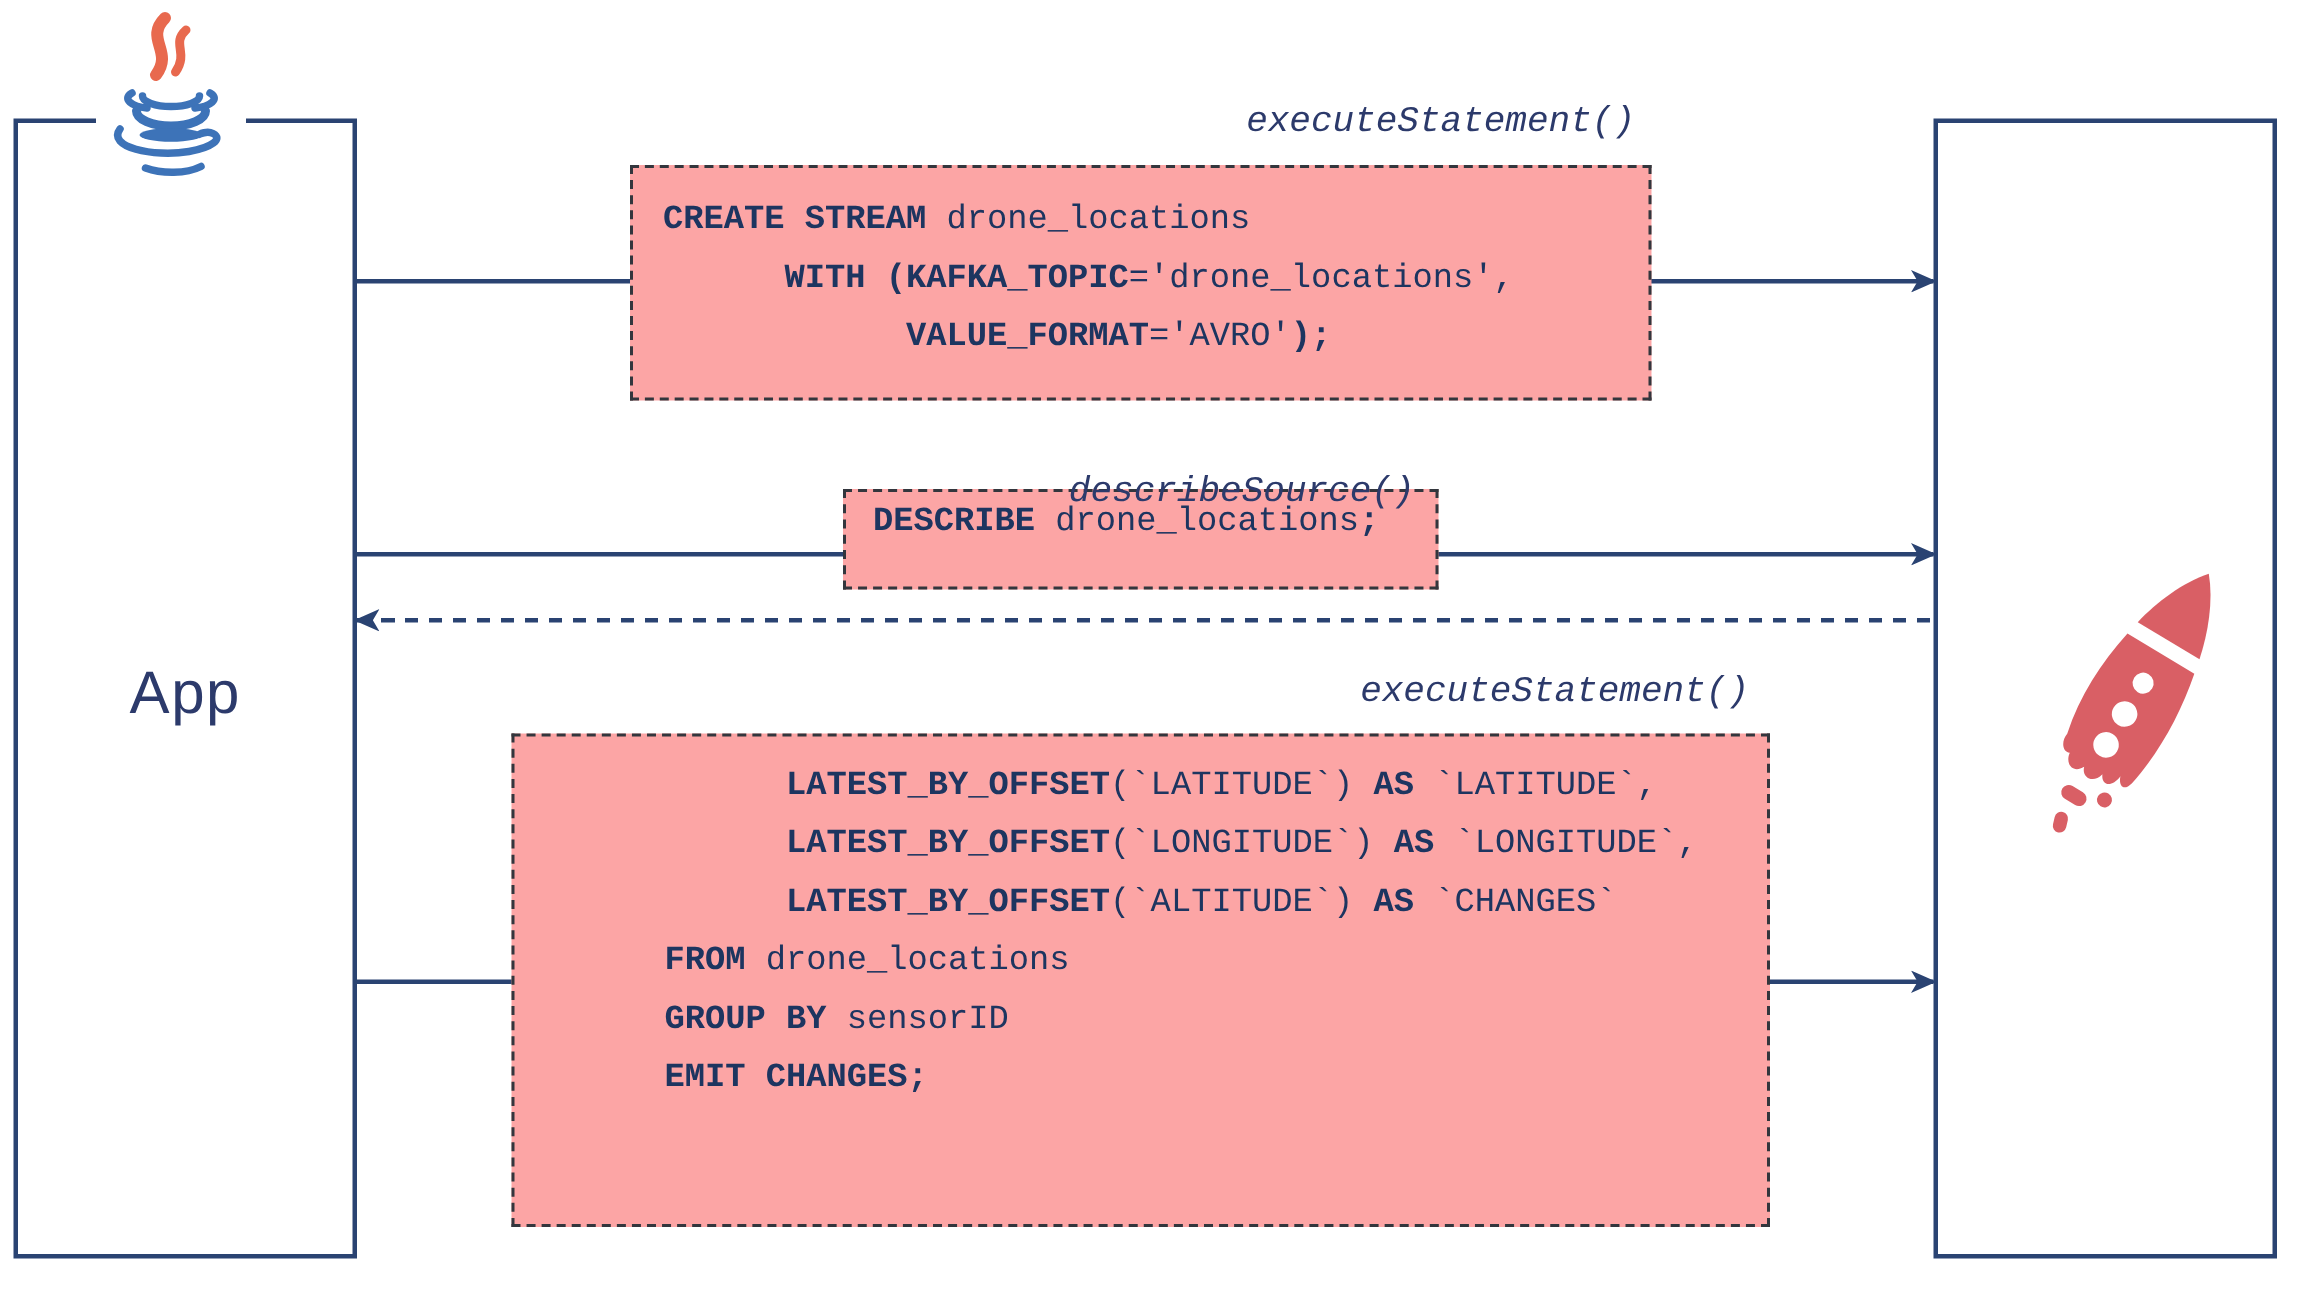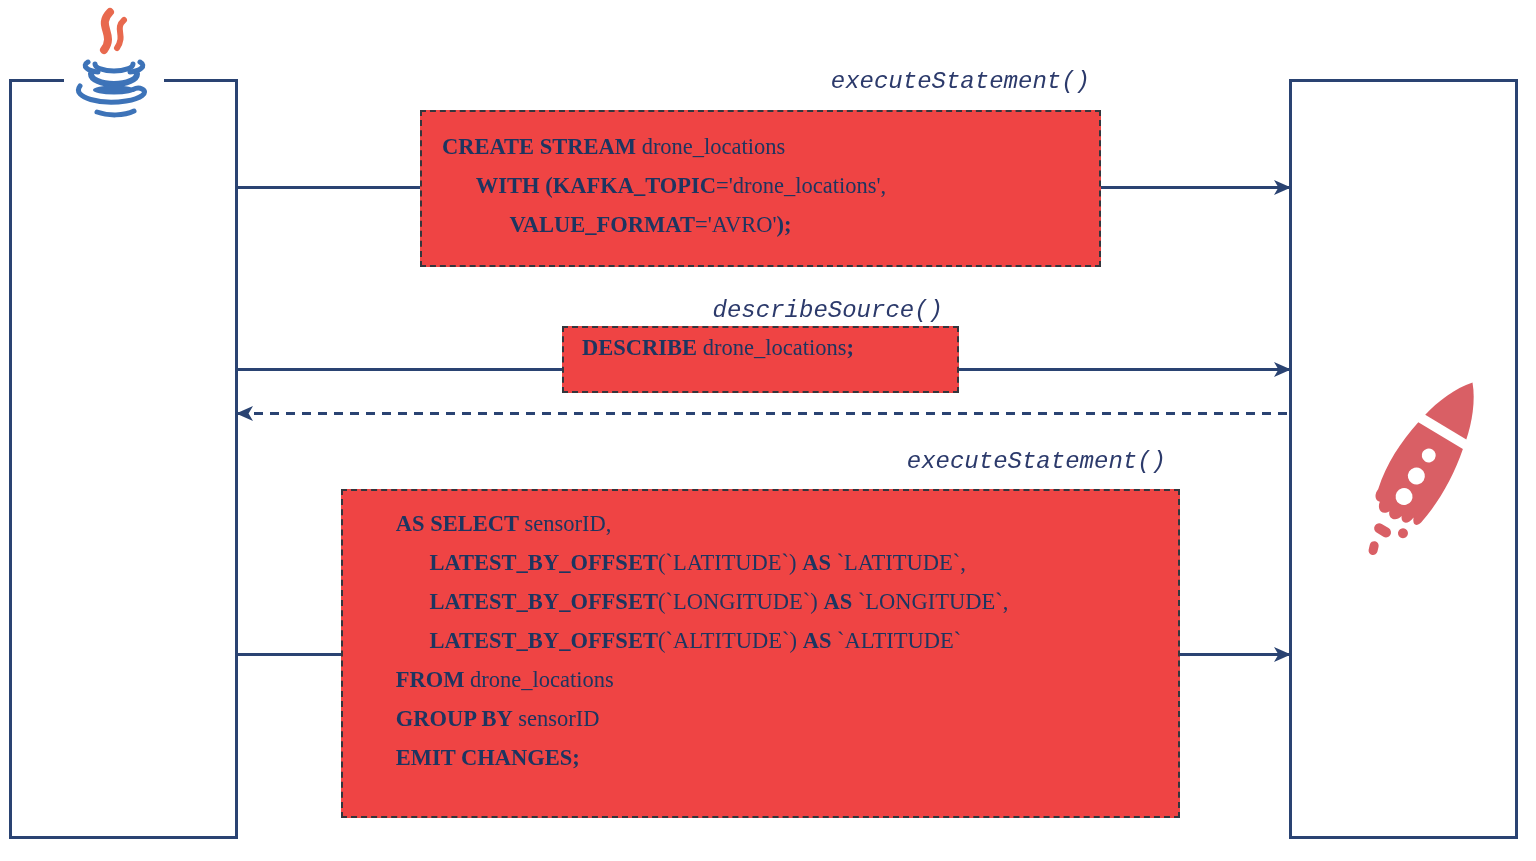--- a/index.html
+++ b/index.html
@@ -44,27 +44,27 @@
   #arrow1{left:238px;top:186px;width:1051px;}
   #arrow2{left:238px;top:368px;width:1051px;}
   #arrow3{left:238px;top:412px;width:1051px;}
   #arrow4{left:238px;top:653px;width:1051px;}
 
   .msg-label{
     position:absolute;font-style:italic;font-size:24px;color:var(--label);
     z-index:4;white-space:nowrap;font-weight:500;font-family:Liberation Mono, monospace;
   }
   #label1{right:446px;top:68px;}
-  #label2{right:593px;top:297px;margin-left:36px;}
+  #label2{right:593px;top:315px;margin-left:36px;}
   #label3{right:370px;top:448px;}
 
   .code-box{
-    position:absolute;background:#ef4444;border:2.5px dashed var(--dash);
+    position:absolute;background:#fca5a5;border:2.5px dashed var(--dash);
     box-sizing:border-box;z-index:3;color:var(--navy-text);
-    font-family:Liberation Serif, serif;font-size:22.5px;
+    font-family:Liberation Mono, monospace;font-size:22.5px;
   }
   #code1{left:420px;top:110px;width:681px;height:157px;padding:15px 10px 0 20px;}
   #code2{left:562px;top:326px;width:397px;height:67px;padding:0 10px 0 18px;display:flex;align-items:flex-start;}
   #code3{left:341px;top:489px;width:839px;height:329px;padding:13px 10px 0 19px;}
   .code-line{white-space:pre;line-height:39px;}
   .kw{font-weight:bold;}
 </style>
 </head>
 <body>
 
@@ -100,20 +100,21 @@
         <circle cx="68" cy="93" r="7" fill="#ffffff"></circle>
         <circle cx="68" cy="117" r="8.5" fill="#ffffff"></circle>
         <circle cx="68" cy="141" r="8.5" fill="#ffffff"></circle>
         <rect x="58" y="176" width="18" height="10" rx="5"></rect>
         <circle cx="86" cy="173" r="5"></circle>
         <rect x="64" y="194" width="9" height="14" rx="4.5" transform="rotate(-18 68 201)"></rect>
       </g>
     </svg>
   </div>
 
+  <div class="actor-label">App</div>
 
   <div class="arrow" id="arrow1">
       <span class="head-r"></span>
     </div>
   <div class="arrow" id="arrow2">
       <span class="head-r"></span>
     </div>
   <div class="arrow dashed" id="arrow3">
       <span class="head-l"></span>
     </div>
@@ -127,22 +128,21 @@
 
   <div class="code-box" id="code1">
       <div class="code-line"><span class="kw">CREATE STREAM</span><span> drone_locations</span></div>
       <div class="code-line"><span>      </span><span class="kw">WITH (KAFKA_TOPIC</span><span>='drone_locations',</span></div>
       <div class="code-line"><span>            </span><span class="kw">VALUE_FORMAT</span><span>='AVRO'</span><span class="kw">);</span></div>
     </div>
   <div class="code-box" id="code2">
       <div class="code-line"><span class="kw">DESCRIBE</span><span> drone_locations</span><span class="kw">;</span></div>
     </div>
   <div class="code-box" id="code3">
-      <div class="code-line"><span>      </span><span class="kw">AS SELECT</span><span> sensorID,</span></div>
       <div class="code-line"><span>            </span><span class="kw">LATEST_BY_OFFSET</span><span>(`LATITUDE`) </span><span class="kw">AS</span><span> `LATITUDE`,</span></div>
       <div class="code-line"><span>            </span><span class="kw">LATEST_BY_OFFSET</span><span>(`LONGITUDE`) </span><span class="kw">AS</span><span> `LONGITUDE`,</span></div>
-      <div class="code-line"><span>            </span><span class="kw">LATEST_BY_OFFSET</span><span>(`ALTITUDE`) </span><span class="kw">AS</span><span> `ALTITUDE`</span></div>
+      <div class="code-line"><span>            </span><span class="kw">LATEST_BY_OFFSET</span><span>(`ALTITUDE`) </span><span class="kw">AS</span><span> `CHANGES`</span></div>
       <div class="code-line"><span>      </span><span class="kw">FROM</span><span> drone_locations</span></div>
       <div class="code-line"><span>      </span><span class="kw">GROUP BY</span><span> sensorID</span></div>
       <div class="code-line"><span>      </span><span class="kw">EMIT CHANGES;</span></div>
     </div>
 
 </div>
 
 </body></html>

